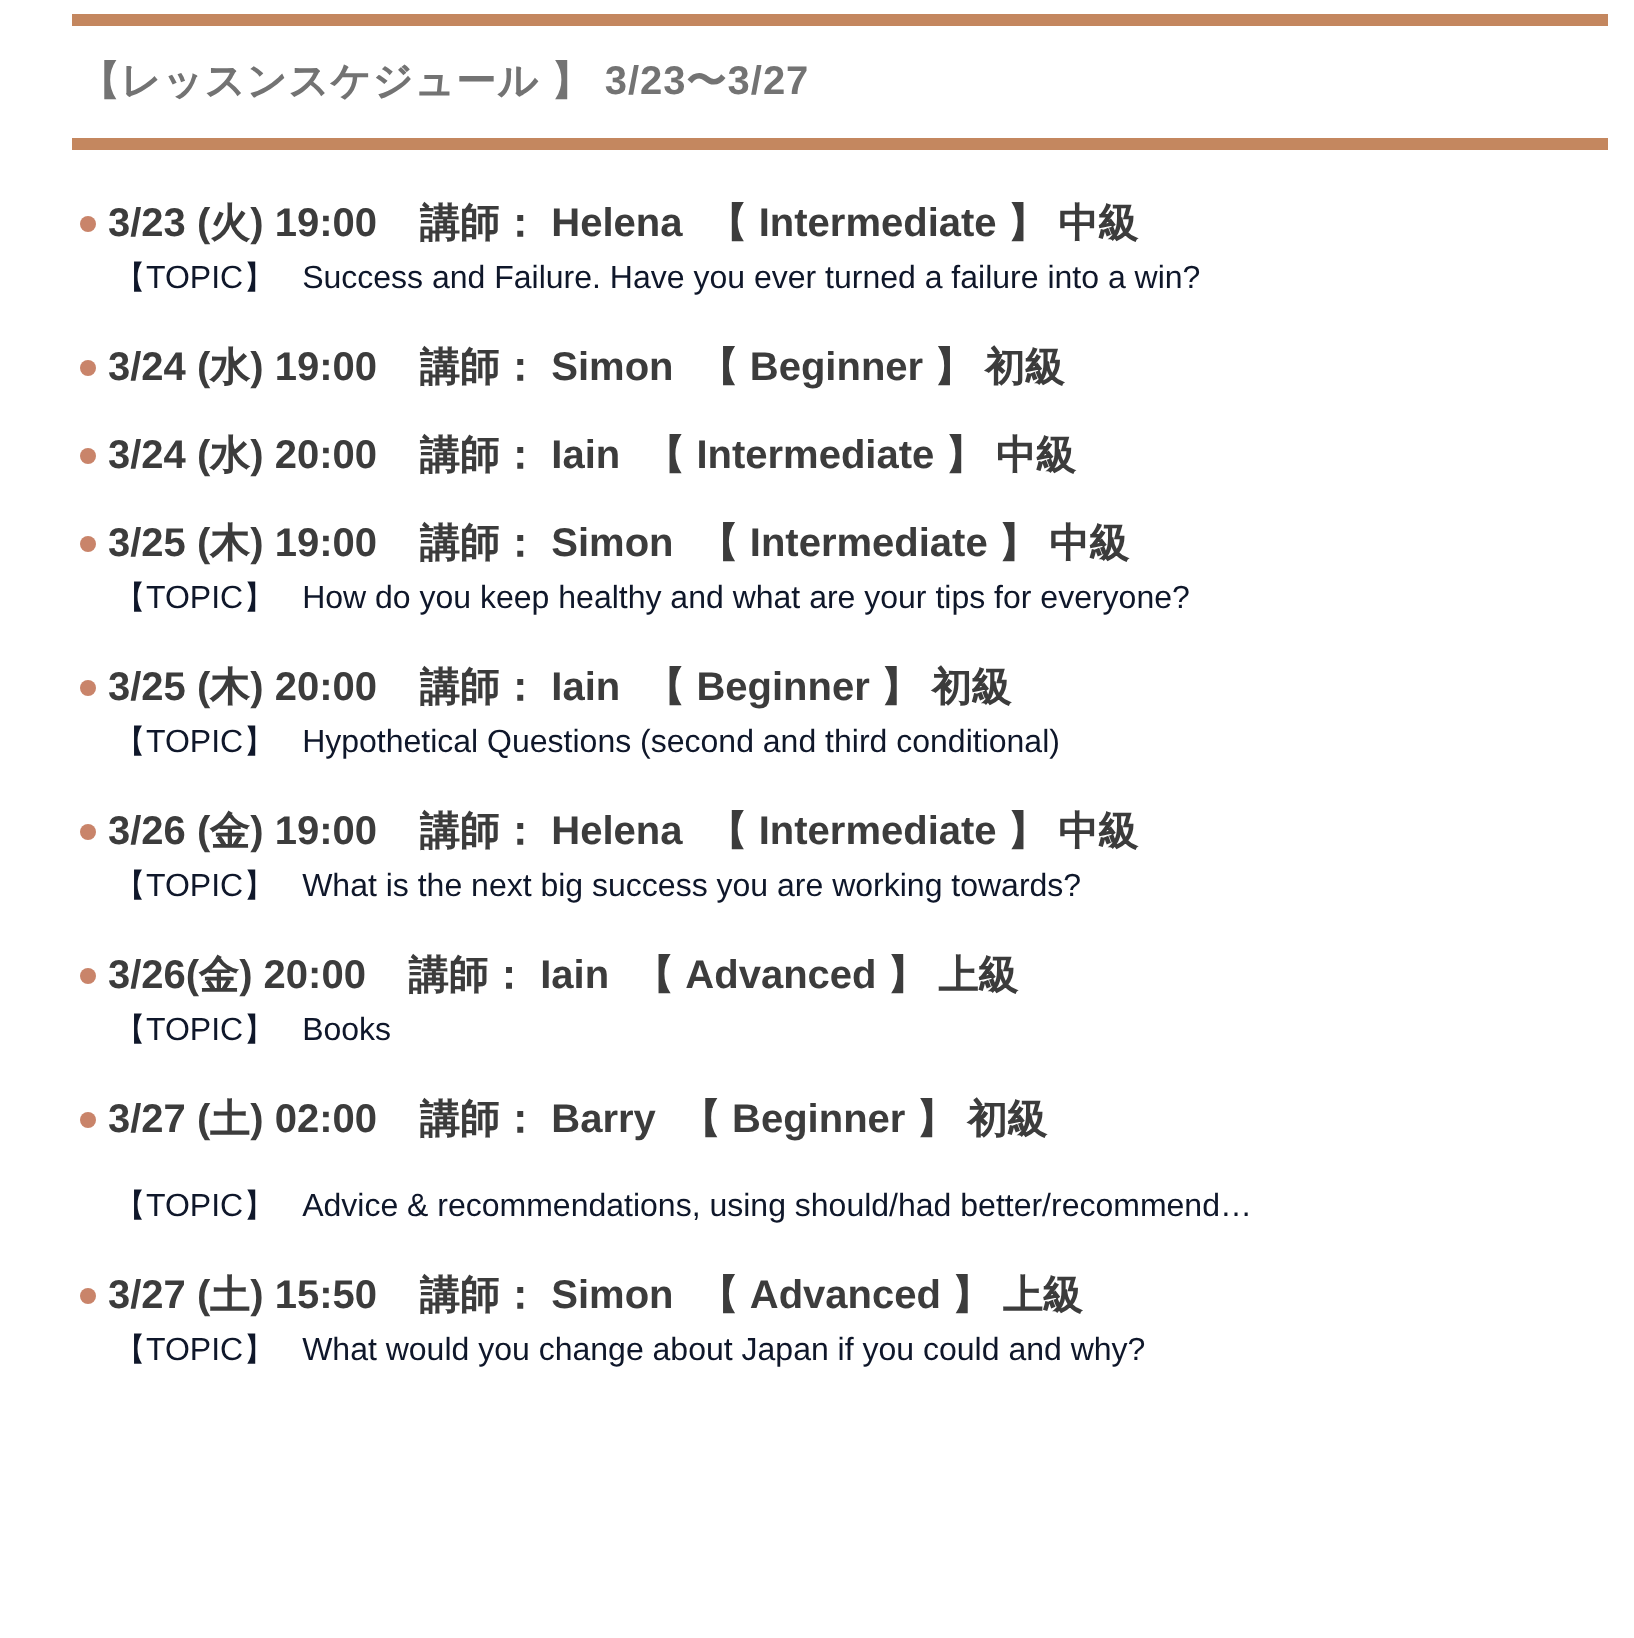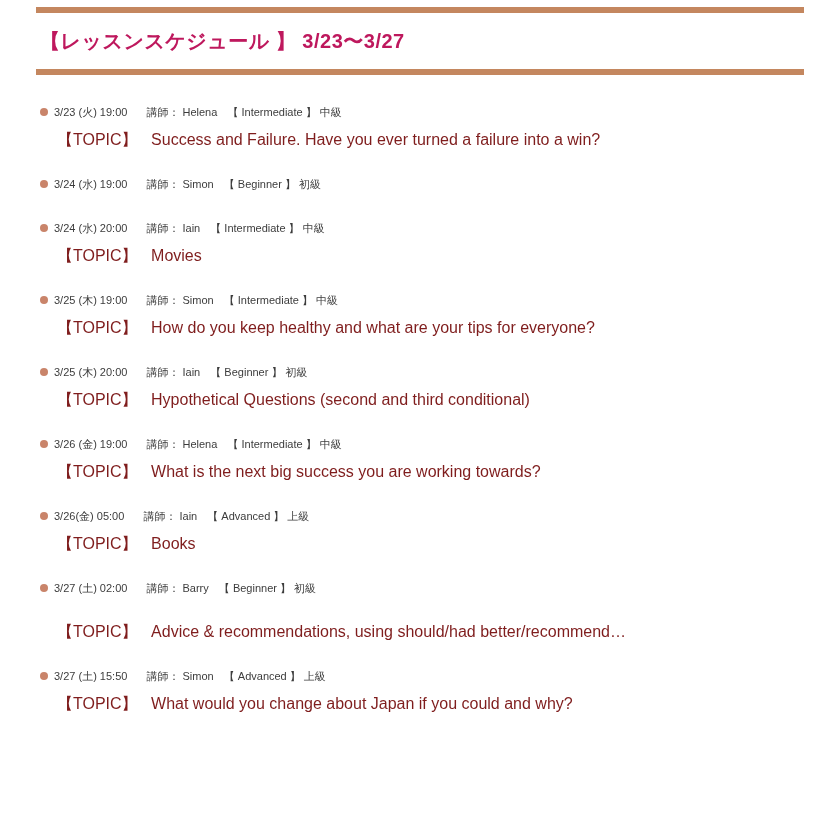--- a/index.html
+++ b/index.html
@@ -19,36 +19,36 @@
   }
   .rule {
     border: none;
     height: 6px;
     background: #c4875f;
     margin: 0;
   }
   .title {
     font-size: 20px;
     font-weight: 700;
-    color: #be185d;
+    color: #737373;
     letter-spacing: 0.5px;
     margin: 16px 0 16px 4px;
     line-height: 24px;
   }
   .lesson-list {
     padding-top: 25px;
   }
   .lesson {
     margin-bottom: 20px;
   }
   .lesson-heading {
     position: relative;
     padding-left: 18px;
-    font-weight: 400;
-    font-size: 11px;
+    font-weight: 700;
+    font-size: 20px;
     line-height: 24px;
     color: #3c3c3c;
     white-space: nowrap;
   }
   .bullet {
     position: absolute;
     left: 4px;
     top: 8px;
     width: 8px;
     height: 8px;
@@ -59,21 +59,21 @@
     margin-left: 16px;
   }
   .level {
     margin-left: 7px;
   }
   .lesson-topic {
     margin-top: 4px;
     padding-left: 21px;
     font-size: 16px;
     line-height: 24px;
-    color: #7f1d1d;
+    color: #0f172a;
     white-space: nowrap;
   }
   .ttext {
     margin-left: 9px;
   }
 </style>
 </head>
 <body>
 
 <div class="doc">
@@ -106,24 +106,20 @@
   </div>
 
   <div class="lesson">
     <div class="lesson-heading">
       <span class="bullet" style="background: rgb(201, 132, 106);"></span>
       <span class="dt">3/24 (水) 20:00</span>
       <span class="ilabel">講師：</span>
       <span class="iname">Iain</span>
       <span class="level">【 Intermediate 】 中級</span>
     </div>
-    <div class="lesson-topic">
-      <span class="tlabel">【TOPIC】</span>
-      <span class="ttext">Movies</span>
-    </div>
   </div>
 
   <div class="lesson">
     <div class="lesson-heading">
       <span class="bullet" style="background: rgb(201, 132, 106);"></span>
       <span class="dt">3/25 (木) 19:00</span>
       <span class="ilabel">講師：</span>
       <span class="iname">Simon</span>
       <span class="level">【 Intermediate 】 中級</span>
     </div>
@@ -157,21 +153,21 @@
     </div>
     <div class="lesson-topic">
       <span class="tlabel">【TOPIC】</span>
       <span class="ttext">What is the next big success you are working towards?</span>
     </div>
   </div>
 
   <div class="lesson">
     <div class="lesson-heading">
       <span class="bullet" style="background: rgb(201, 132, 106);"></span>
-      <span class="dt">3/26(金) 05:00</span>
+      <span class="dt">3/26(金) 20:00</span>
       <span class="ilabel">講師：</span>
       <span class="iname">Iain</span>
       <span class="level">【 Advanced 】 上級</span>
     </div>
     <div class="lesson-topic">
       <span class="tlabel">【TOPIC】</span>
       <span class="ttext">Books</span>
     </div>
   </div>
 

